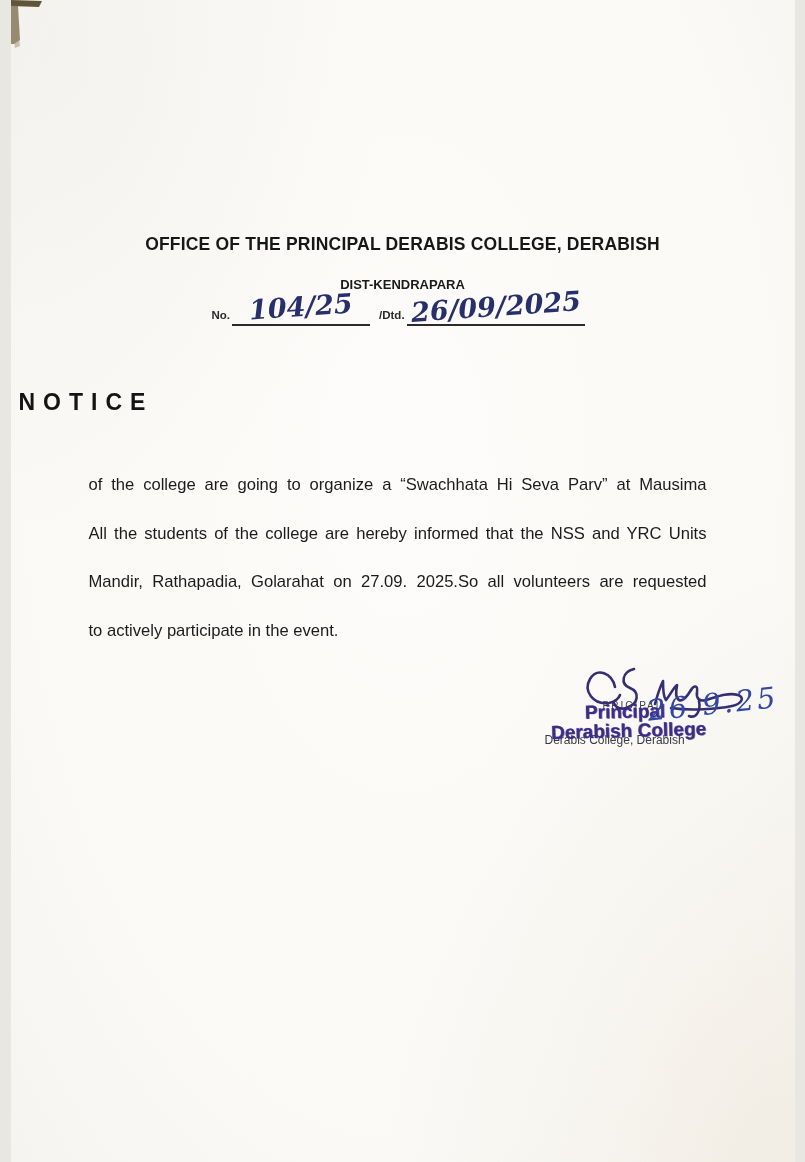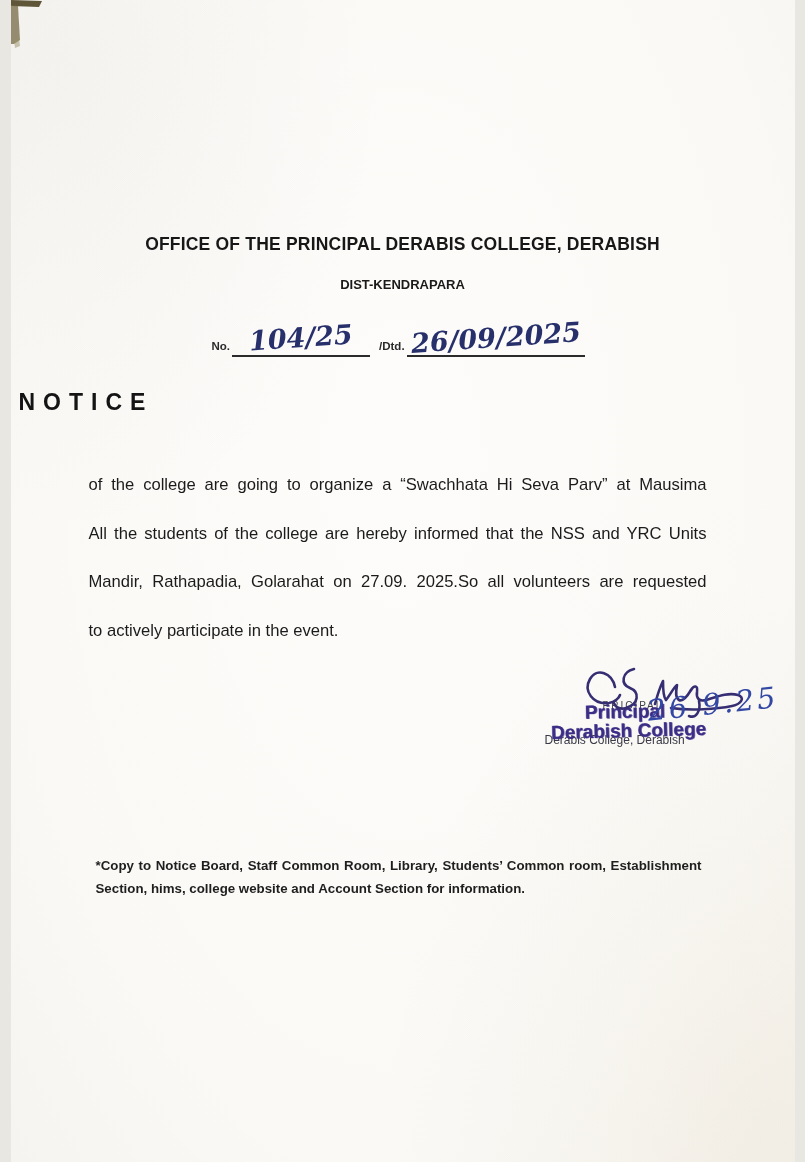--- a/index.html
+++ b/index.html
@@ -24,21 +24,21 @@
     text-align: center; font-size: 17.5px; font-weight: bold; letter-spacing: 0.2px;
     color: #171717;
   }
   .header-district {
     position: absolute; top: 277px; left: 0; width: 100%;
     text-align: center; font-size: 13px; font-weight: bold; color: #1a1a1a;
   }
 
   .ref-row {
     position: absolute; top: 292px; left: 201px;
-    display: flex; align-items: flex-end; margin-top: 31px;
+    display: flex; align-items: flex-end;
   }
   .ref-label { font-size: 11.5px; font-weight: bold; color: #2a2a2a; padding-bottom: 5px; }
   .ref-value-box {
     display: inline-block; border-bottom: 2px solid #2b2b2b;
     text-align: center; padding-bottom: 1px; margin-left: 2px;
   }
   .ref-value-box.no-box { width: 138px; }
   .ref-value-box.date-box { width: 178px; }
   .handwriting {
     display: inline-block;
@@ -139,18 +139,14 @@
         <path d="M120,44 C122,54 117,62 110,59"></path>
       </g>
     </svg>
     <div class="stamp-small-top">PRICIPAL</div>
     <div class="stamp-bold-1">Principal</div>
     <div class="stamp-bold-2">Derabish College</div>
     <div class="stamp-small-bottom">Derabis College, Derabish</div>
     <div class="sig-date">26 9.25</div>
   </div>
 
-  <div class="footer-text">
-    <div class="footer-line1">*Copy to Notice Board, Staff Common Room, Library, Students’ Common room, Establishment</div>
-    <div class="footer-line2">Section, hims, college website and Account Section for information.</div>
-  </div>
 
 </div>
 
 </body></html>

